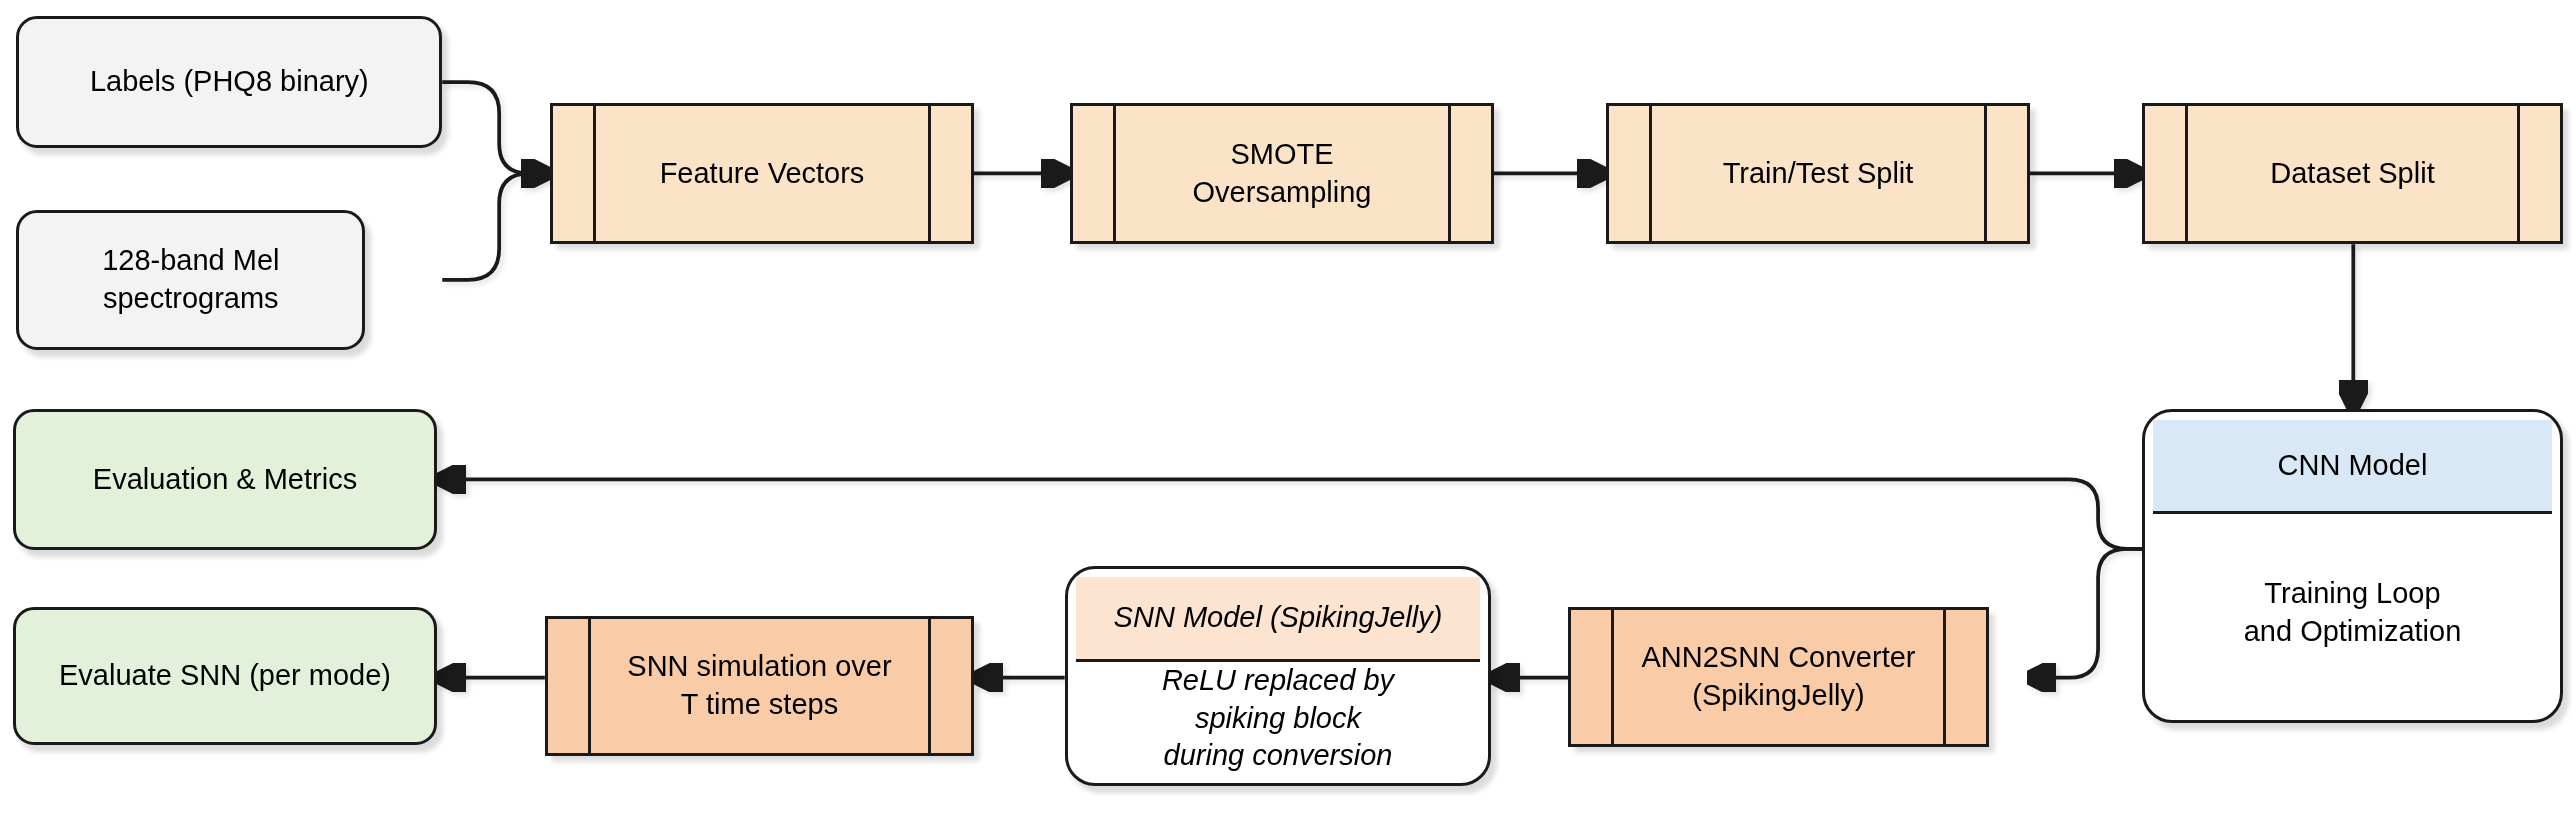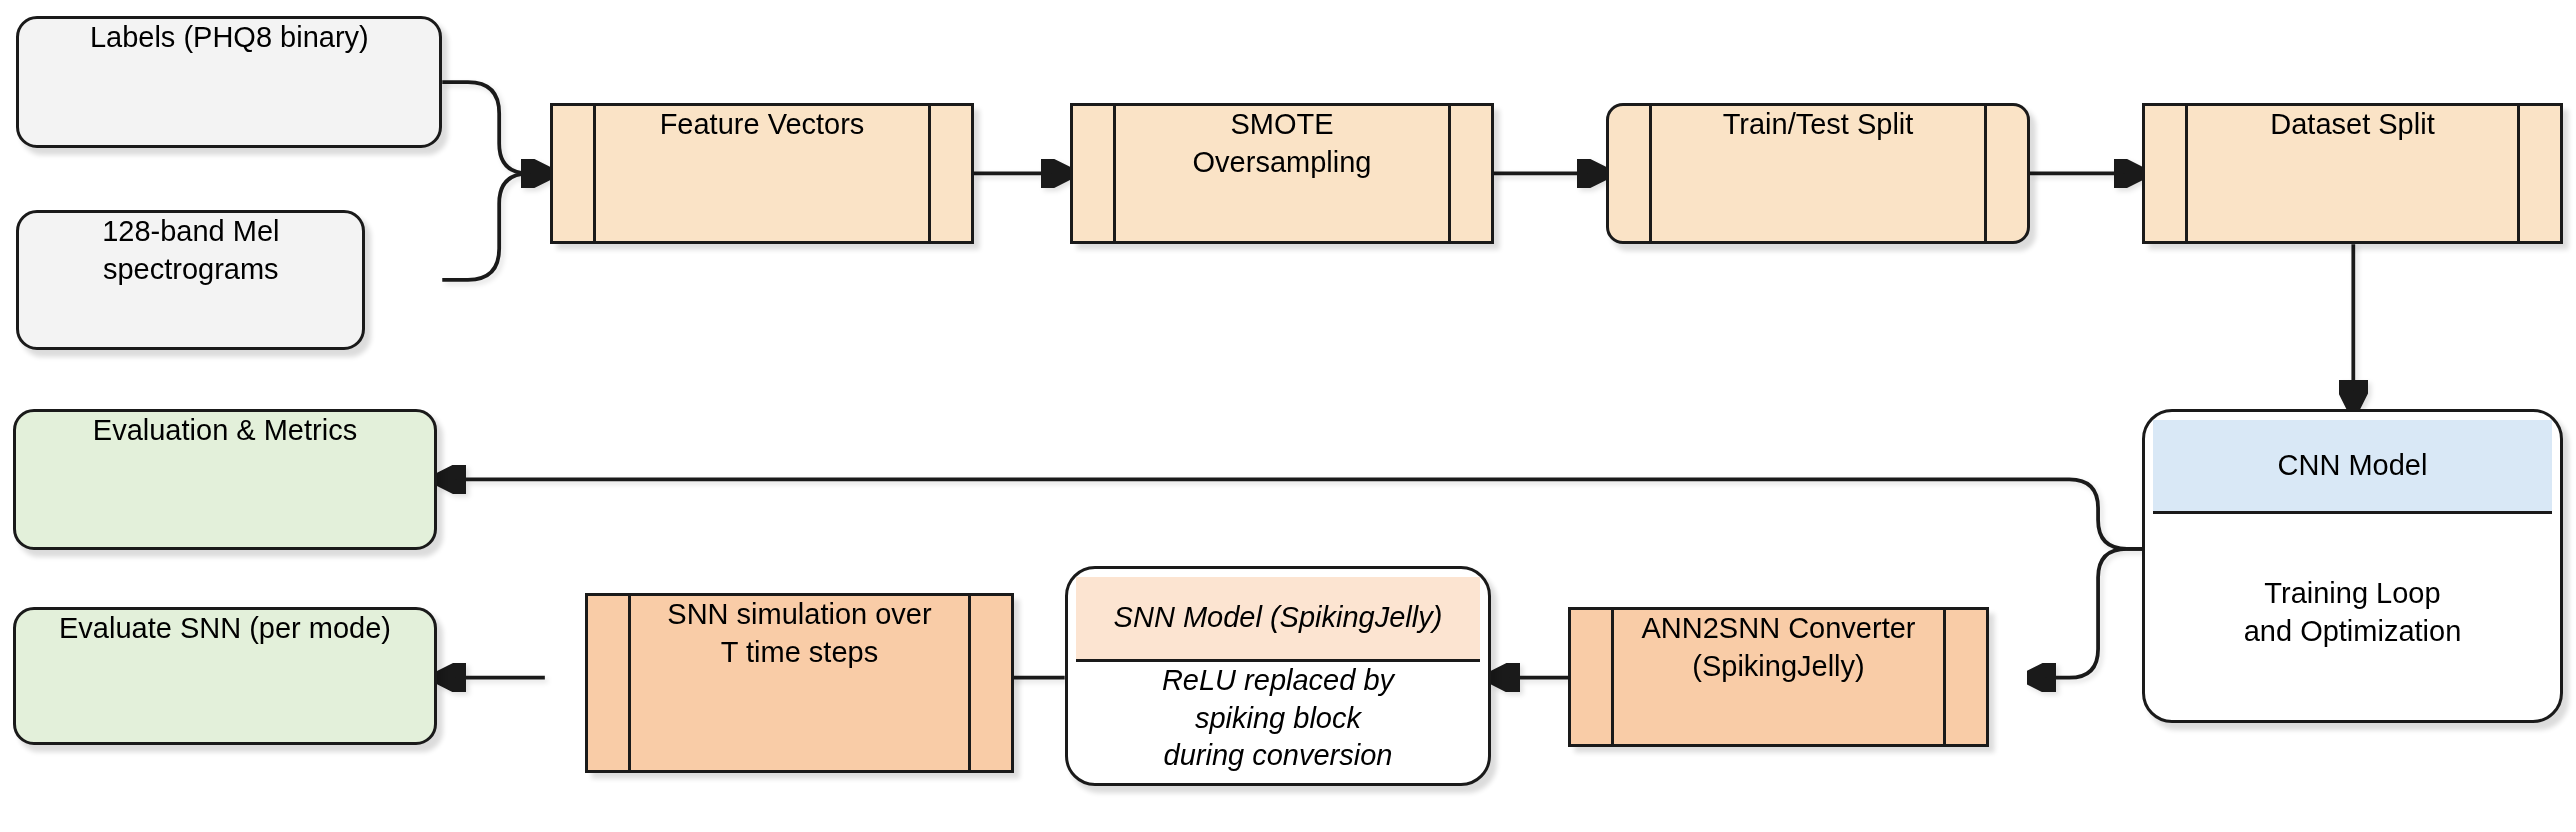--- a/index.html
+++ b/index.html
@@ -13,20 +13,21 @@
     height: 833px;
     background: var(--background, #ffffff);
     font-family: "Liberation Sans", sans-serif;
     color: var(--text, #000000);
   }
   .node {
     position: absolute;
     box-sizing: border-box;
     border: 3.8px solid var(--stroke, #1a1a1a);
     display: flex;
+    align-items: center;
     justify-content: center;
     text-align: center;
     box-shadow: 5.6px 6.3px 5px rgba(0,0,0,0.14);
   }
   .lbl {
     white-space: pre-line;
     font-size: 29px;
     line-height: 1.3;
     padding: 0 12.5px;
   }
@@ -132,21 +133,21 @@
     <span class="lbl">SMOTE
 Oversampling</span>
   </div>
 
   <div class="node proc peach" style="left:550px; top:103px; width:424px; height:141px;">
     <span class="bar left"></span>
     <span class="bar right"></span>
     <span class="lbl">Feature Vectors</span>
   </div>
 
-  <div class="node proc peach" style="left:1606px; top:103px; width:424px; height:141px;border-radius:17px;">
+  <div class="node proc peach" style="left:1606px; top:103px; width:424px; height:141px;">
     <span class="bar left"></span>
     <span class="bar right"></span>
     <span class="lbl">Train/Test Split</span>
   </div>
 
   <div class="node proc peach" style="left:2142px; top:103px; width:421px; height:141px;">
     <span class="bar left"></span>
     <span class="bar right"></span>
     <span class="lbl">Dataset Split</span>
   </div>
@@ -162,21 +163,21 @@
   </div>
 
   <div class="node rounded green" style="left:13px; top:409px; width:424px; height:141px;">
     <span class="lbl">Evaluation &amp; Metrics</span>
   </div>
 
   <div class="node rounded green" style="left:13px; top:607px; width:424px; height:138px;">
     <span class="lbl">Evaluate SNN (per mode)</span>
   </div>
 
-  <div class="node proc orange" style="left:545px; top:593px; width:429px; height:180px;margin-left:40px;">
+  <div class="node proc orange" style="left:545px; top:616px; width:429px; height:140px;">
     <span class="bar left"></span>
     <span class="bar right"></span>
     <span class="lbl">SNN simulation over
 T time steps</span>
   </div>
 
   <div class="node twopart" style="left:1065px; top:566px; width:426px; height:220px;font-style:italic;">
     <div class="hdr pink" style="height:107px;">
       <span class="lbl">SNN Model (SpikingJelly)</span>
     </div>

